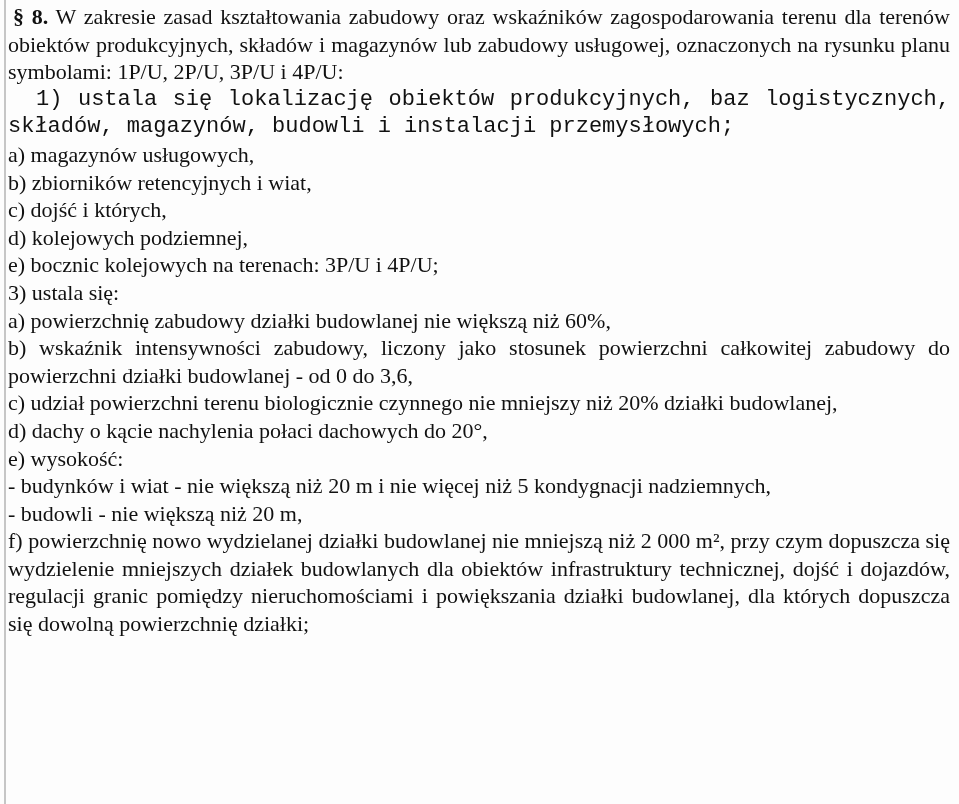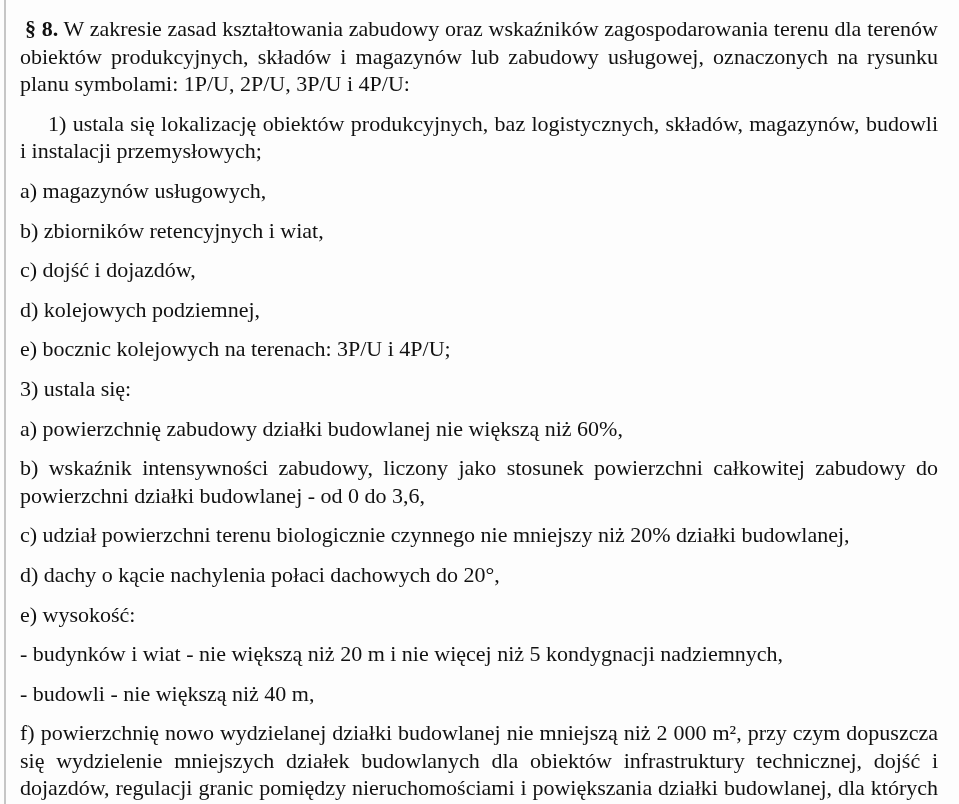--- a/index.html
+++ b/index.html
@@ -27,45 +27,45 @@
     position: absolute;
     left: 8px;
     top: 3px;
     width: 942px;
     font-size: 22px;
     line-height: 27.6px;
     text-align: justify;
     text-justify: inter-word;
   }
   p.para {
-    margin: 12px;
+    margin: 0;
     padding: 0;
   }
   .level0 { text-indent: 5px; }
   .level1 { margin-left: 21px; }
-  .level1.first-indent { text-indent: 28px; }
+  .level1.first-indent { text-indent: 28px; font-family: Liberation Mono, monospace; }
   .level2 { margin-left: 76px; }
   .level3 { margin-left: 125px; }
   b.section-no { font-weight: bold; }
 </style>
 </head>
 <body>
 
 <div class="page-edge"></div>
 
 <div class="doc">
     <p class="para level0"><b class="section-no">§ 8.</b> W zakresie zasad kształtowania zabudowy oraz wskaźników zagospodarowania terenu dla terenów obiektów produkcyjnych, składów i magazynów lub zabudowy usługowej, oznaczonych na rysunku planu symbolami: 1P/U, 2P/U, 3P/U i 4P/U:</p>
     <p class="para level1 first-indent">1) ustala się lokalizację obiektów produkcyjnych, baz logistycznych, składów, magazynów, budowli i instalacji przemysłowych;</p>
     <p class="para level2">a) magazynów usługowych,</p>
     <p class="para level2">b) zbiorników retencyjnych i wiat,</p>
-    <p class="para level2">c) dojść i dojazdów,</p>
+    <p class="para level2">c) dojść i których,</p>
     <p class="para level2">d) kolejowych podziemnej,</p>
     <p class="para level2">e) bocznic kolejowych na terenach: 3P/U i 4P/U;</p>
     <p class="para level1">3) ustala się:</p>
     <p class="para level2">a) powierzchnię zabudowy działki budowlanej nie większą niż 60%,</p>
     <p class="para level2">b) wskaźnik intensywności zabudowy, liczony jako stosunek powierzchni całkowitej zabudowy do powierzchni działki budowlanej - od 0 do 3,6,</p>
     <p class="para level2">c) udział powierzchni terenu biologicznie czynnego nie mniejszy niż 20% działki budowlanej,</p>
     <p class="para level2">d) dachy o kącie nachylenia połaci dachowych do 20°,</p>
     <p class="para level2">e) wysokość:</p>
     <p class="para level3">- budynków i wiat - nie większą niż 20 m i nie więcej niż 5 kondygnacji nadziemnych,</p>
-    <p class="para level3">- budowli - nie większą niż 40 m,</p>
+    <p class="para level3">- budowli - nie większą niż 20 m,</p>
     <p class="para level2">f) powierzchnię nowo wydzielanej działki budowlanej nie mniejszą niż 2 000 m², przy czym dopuszcza się wydzielenie mniejszych działek budowlanych dla obiektów infrastruktury technicznej, dojść i dojazdów, regulacji granic pomiędzy nieruchomościami i powiększania działki budowlanej, dla których dopuszcza się dowolną powierzchnię działki;</p>
   </div>
 
 </body></html>

